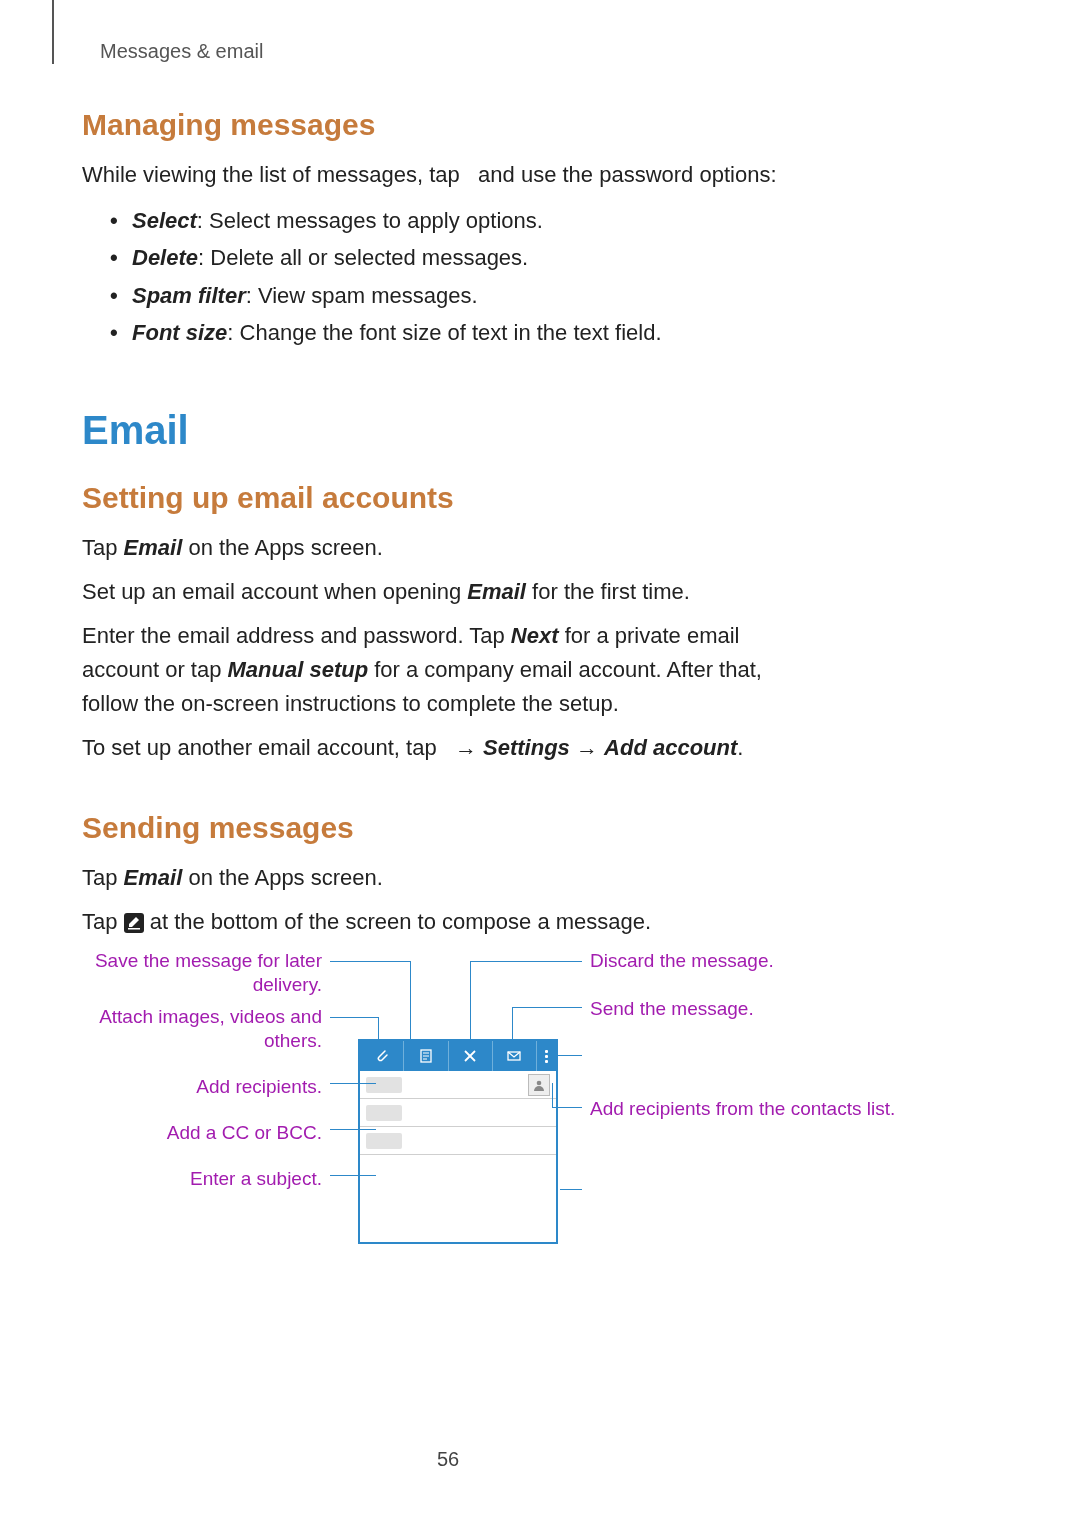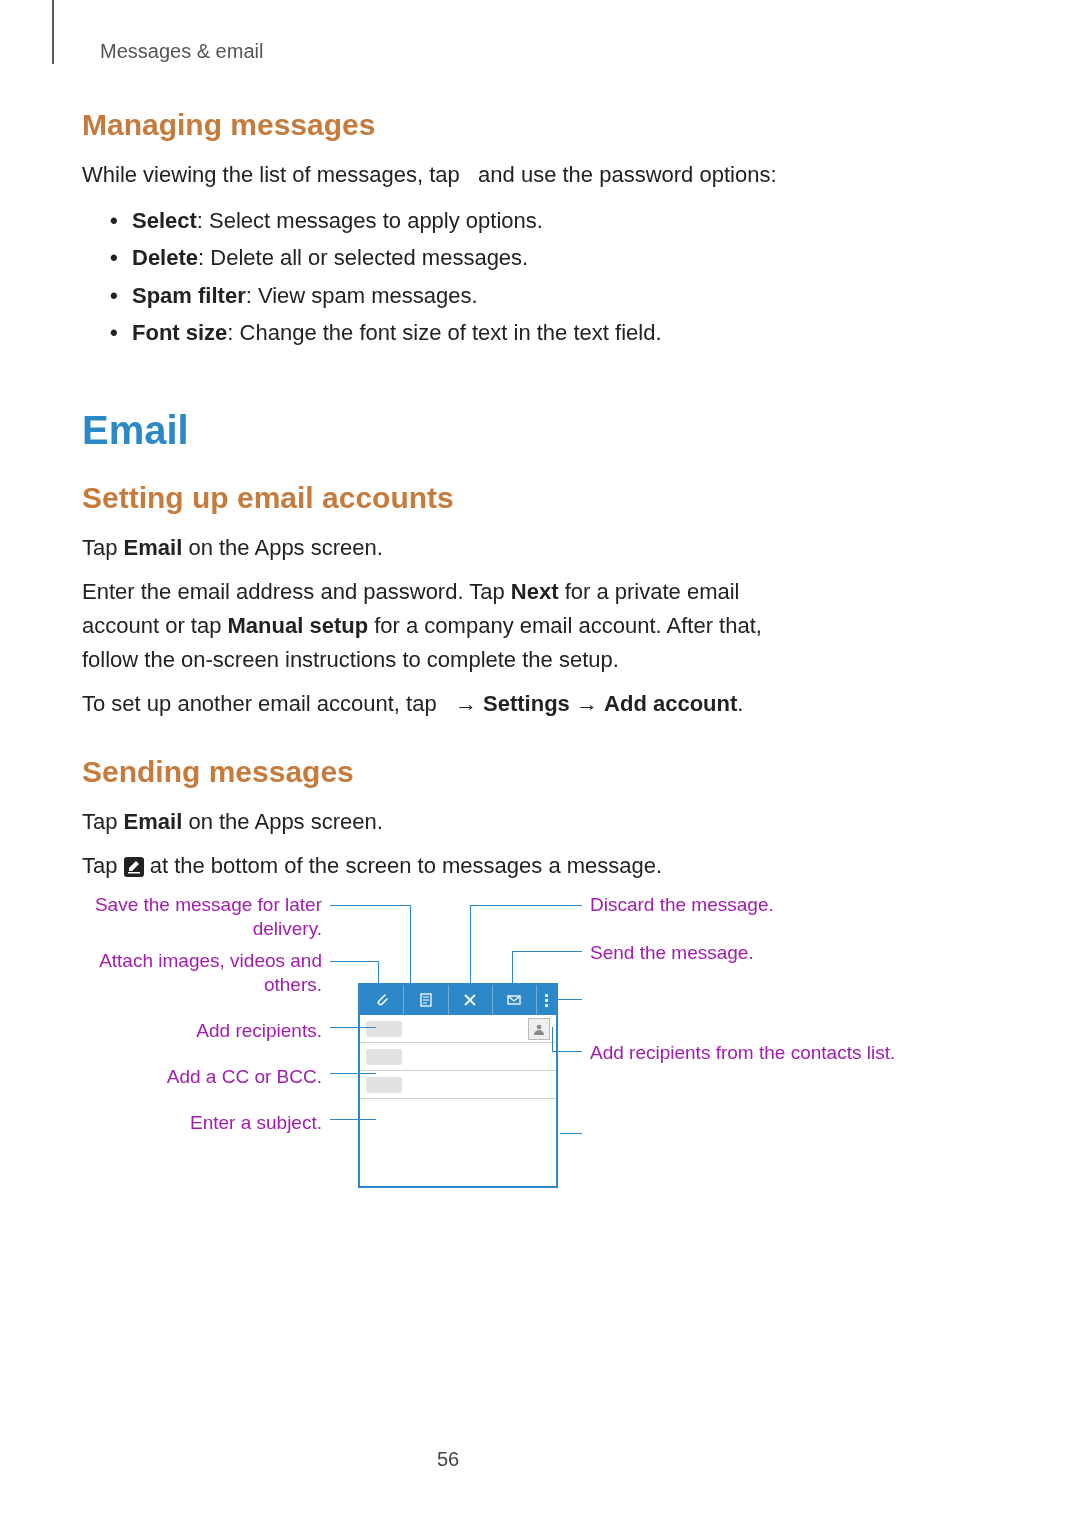--- a/index.html
+++ b/index.html
@@ -4,21 +4,21 @@
 <style>
   * { box-sizing: border-box; margin: 0; padding: 0; }
   html, body { width: 1080px; height: 1527px; background: #fff; font-family: "Segoe UI", "Helvetica Neue", Arial, sans-serif; color: #222; }
   .page { position: relative; width: 896px; height: 1527px; padding: 40px 82px 60px 82px; }
   .vline { position: absolute; left: 52px; top: 0; width: 2px; height: 64px; background: #555; }
   .breadcrumb { position: absolute; left: 100px; top: 40px; font-size: 20px; color: #555; }
   .content { margin-top: 68px; }
   .h2 { color: #C67B3C; font-size: 30px; font-weight: 700; margin-top: 2px; margin-bottom: 16px; }
   .h1 { color: #2D88C9; font-size: 40px; font-weight: 700; margin-top: 56px; margin-bottom: 28px; }
   p { font-size: 22px; line-height: 1.55; margin-bottom: 10px; color: #222; }
-  .bold { font-weight: 700; }
+  .bold { font-weight: 700; font-style: italic; }
   ul { list-style: none; padding-left: 28px; margin: 6px 0 14px 0; }
   ul li { position: relative; font-size: 22px; line-height: 1.7; padding-left: 22px; }
   ul li::before { content: "•"; position: absolute; left: 0; top: 0; font-weight: 700; }
   .more-icon { display: inline-block; width: 6px; vertical-align: -2px; }
   .more-icon .d { width: 5px; height: 5px; background: #222; margin: 2px 0; border-radius: 1px; }
   .compose-icon svg { vertical-align: -4px; }
   
   .diagram { position: relative; width: 920px; height: 320px; margin: 10px auto 0 auto; }
   .phone { position: absolute; left: 276px; top: 90px; width: 200px; height: 205px; border: 2px solid #2D88C9; background: #fff; }
   .toolbar { height: 30px; background: #2D88C9; display: flex; }
@@ -62,42 +62,45 @@
       <li><span class="bold">Font size</span><span>: Change the font size of text in the text field.</span></li>
     </ul>
 
     <div class="h1">Email</div>
 
     <div class="h2">Setting up email accounts</div>
     <p>
       <span>Tap </span><span class="bold">Email</span><span> on the Apps screen.</span>
     </p>
     <p>
+      <span>Set up an email account when opening </span><span class="bold">Email</span><span> for the first time.</span>
+    </p>
+    <p>
       <span>Enter the email address and password. Tap </span><span class="bold">Next</span><span> for a private email account or tap </span><span class="bold">Manual setup</span><span> for a company email account. After that, follow the on-screen instructions to complete the setup.</span>
     </p>
     <p>
       <span>To set up another email account, tap </span>
       <span class="more-icon"><span class="d"></span><span class="d"></span><span class="d"></span></span>
       <span> → </span><span class="bold">Settings</span><span> → </span><span class="bold">Add account</span><span>.</span>
     </p>
 
-    <div class="h2" style="margin-top:34px;">Sending messages</div>
+    <div class="h2" style="margin-top:46px;">Sending messages</div>
     <p>
       <span>Tap </span><span class="bold">Email</span><span> on the Apps screen.</span>
     </p>
     <p>
       <span>Tap </span>
       <span class="compose-icon">
         <svg width="20" height="20" viewBox="0 0 20 20">
             <rect x="0" y="0" width="20" height="20" rx="3" fill="#222"></rect>
             <path d="M5 14 L5 11 L12 4 L15 7 L8 14 Z" fill="#fff"></path>
             <rect x="4" y="15" width="12" height="1.5" fill="#fff"></rect>
           </svg>
       </span>
-      <span> at the bottom of the screen to messages a message.</span>
+      <span> at the bottom of the screen to compose a message.</span>
     </p>
 
     <div class="diagram">
 
       <div class="phone">
         <div class="toolbar">
           <div class="tcell">
               <svg viewBox="0 0 16 16">
                 <path d="M11 3 L5 9 a2 2 0 0 0 3 3 L13 7" stroke="#fff" stroke-width="1.5" fill="none" stroke-linecap="round"></path>
               </svg>

